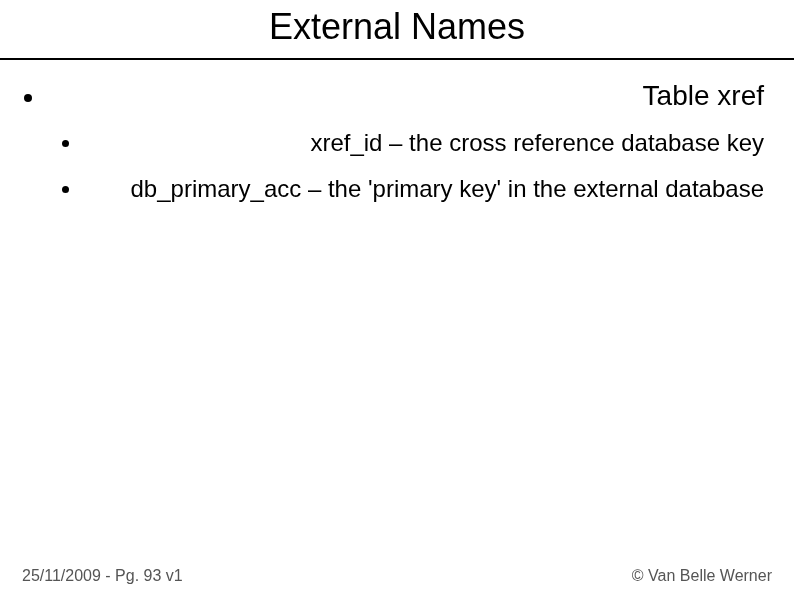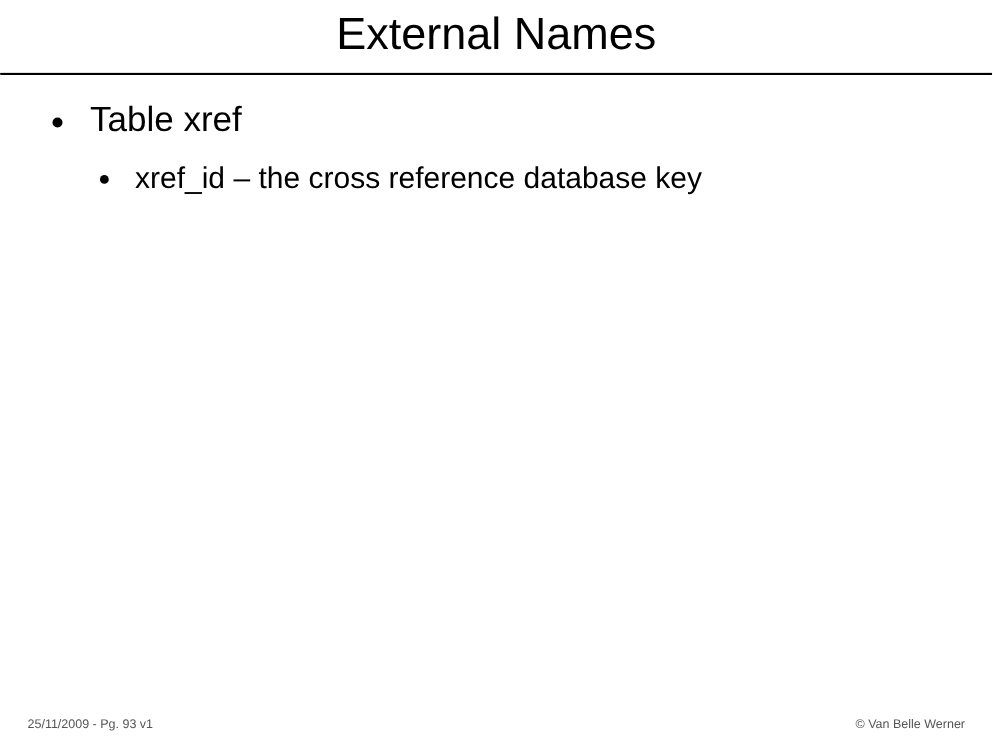--- a/index.html
+++ b/index.html
@@ -1,44 +1,47 @@
 <!DOCTYPE html>
 <html><head>
 <meta charset="utf-8">
 <style>
-  * { margin: 0; padding: 0; box-sizing: border-box; border-radius: 25px; }
+  * { margin: 0; padding: 0; box-sizing: border-box; }
   html, body { width: 794px; height: 595px; background: #fff; font-family: Arial, Helvetica, sans-serif; color: #000; }
   .slide { width: 794px; height: 595px; position: relative; }
   .title { font-size: 36px; text-align: center; padding-top: 6px; padding-bottom: 10px; font-weight: 400; }
   .hr { border: none; border-top: 2px solid #000; margin: 0; }
-  .content { padding: 20px 30px 0 36px; }
+  .content { padding: 20px 30px 0 18px; text-align: right; }
   .lvl1 { list-style: none; }
   .lvl1 > li { position: relative; padding-left: 36px; font-size: 28px; margin-bottom: 14px; }
   .lvl1 > li::before { content: ""; position: absolute; left: 6px; top: 14px; width: 8px; height: 8px; background: #000; border-radius: 50%; }
   .lvl2 { list-style: none; margin-top: 16px; }
   .lvl2 > li { position: relative; padding-left: 36px; font-size: 24px; line-height: 1.25; margin-bottom: 16px; }
   .lvl2 > li::before { content: ""; position: absolute; left: 8px; top: 12px; width: 7px; height: 7px; background: #000; border-radius: 50%; }
   .term { font-weight: 400; }
-  .footer { position: absolute; bottom: 10px; left: 0; width: 100%; padding: 0 22px; font-size: 10px; color: #555; display: flex; justify-content: space-between; margin-top: 35px; }
+  .footer { position: absolute; bottom: 10px; left: 0; width: 100%; padding: 0 22px; font-size: 16px; color: #555; display: flex; justify-content: space-between; margin-top: 35px; }
 </style>
 </head>
 <body>
 <div class="slide">
 
   <h1 class="title">External Names</h1>
   <hr class="hr">
 
   <div class="content">
     <ul class="lvl1">
       <li>
         <span>Table xref</span>
         <ul class="lvl2">
           <li>
             <span class="term">xref_id</span><span> – the cross reference database key</span>
           </li>
+          <li>
+            <span class="term">db_primary_acc</span><span> – the 'primary key' in the external database</span>
+          </li>
         </ul>
       </li>
     </ul>
   </div>
 
   <div class="footer">
     <span>25/11/2009 - Pg. 93 v1</span>
     <span>© Van Belle Werner</span>
   </div>
 </div>

